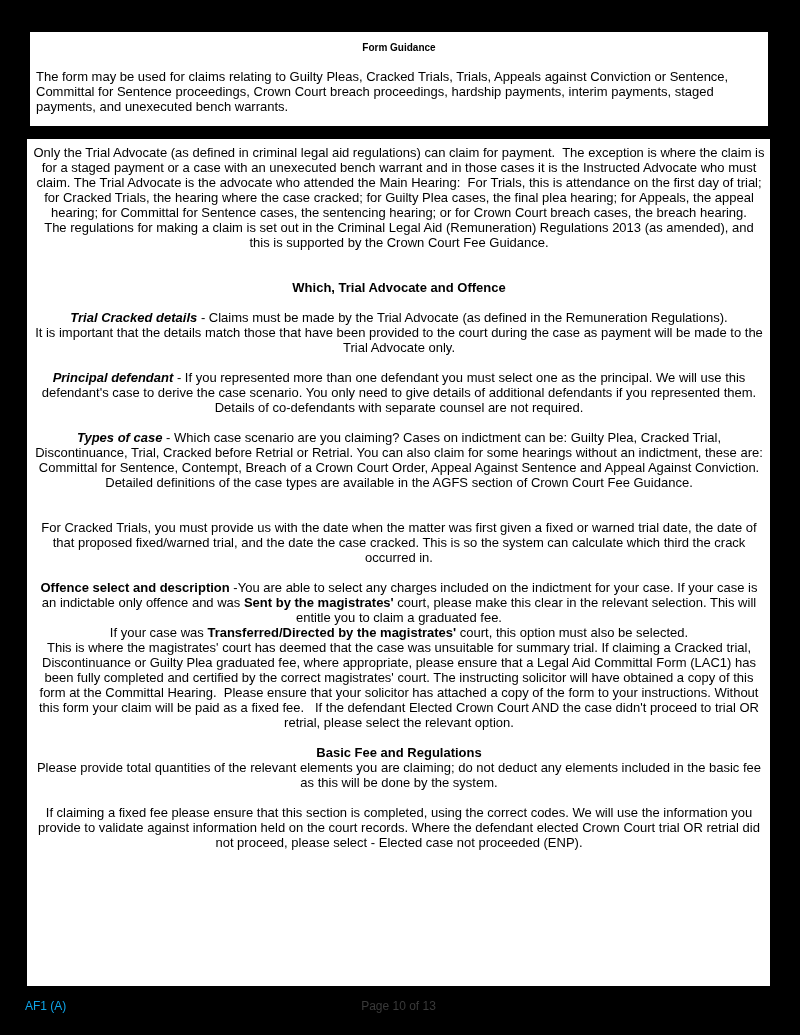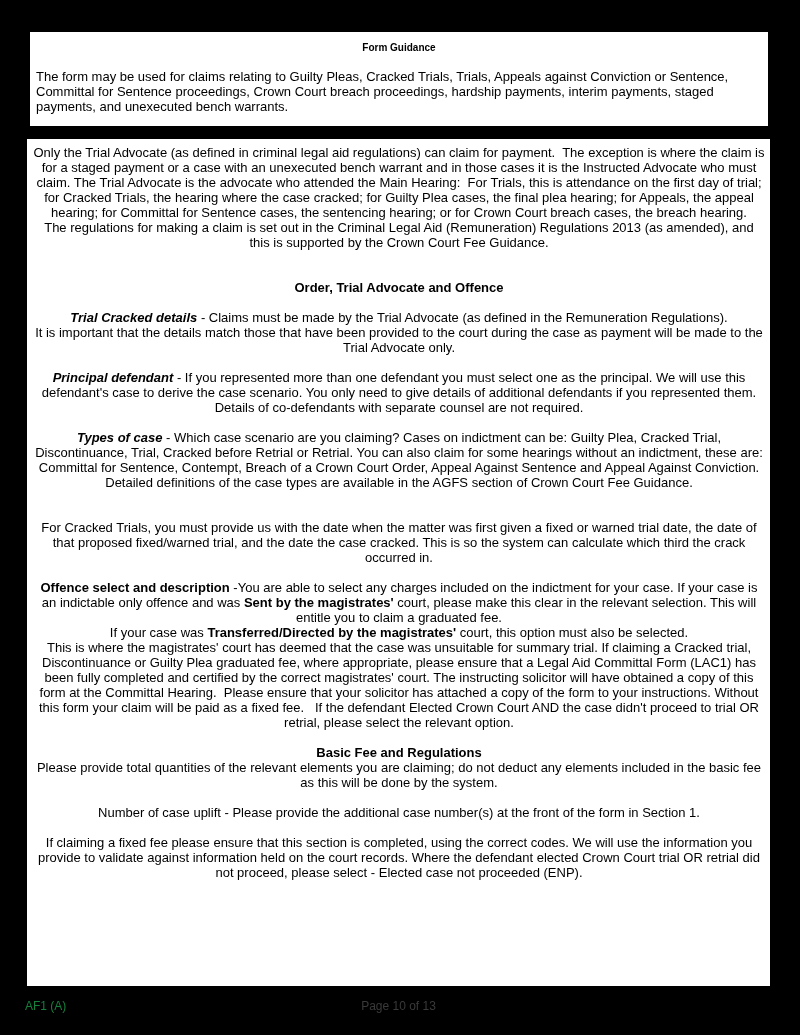--- a/index.html
+++ b/index.html
@@ -43,31 +43,30 @@
 <body>
 
 <div class="box box1">
   <h1 class="title">Form Guidance</h1>
   <p class="intro">The form may be used for claims relating to Guilty Pleas, Cracked Trials, Trials, Appeals against Conviction or Sentence, Committal for Sentence proceedings, Crown Court breach proceedings, hardship payments, interim payments, staged payments, and unexecuted bench warrants.</p>
 </div>
 
 <div class="box box2">
     <p class="blk"><span>Only the Trial Advocate (as defined in criminal legal aid regulations) can claim for payment.  The exception is where the claim is for a staged payment or a case with an unexecuted bench warrant and in those cases it is the Instructed Advocate who must claim. The Trial Advocate is the advocate who attended the Main Hearing:  For Trials, this is attendance on the first day of trial; for Cracked Trials, the hearing where the case cracked; for Guilty Plea cases, the final plea hearing; for Appeals, the appeal hearing; for Committal for Sentence cases, the sentencing hearing; or for Crown Court breach cases, the breach hearing.
 The regulations for making a claim is set out in the Criminal Legal Aid (Remuneration) Regulations 2013 (as amended), and this is supported by the Crown Court Fee Guidance.</span></p>
-    <p class="blk gap"><span class="b">Order, Trial Advocate and Offence</span></p>
+    <p class="blk gap"><span class="b">Which, Trial Advocate and Offence</span></p>
     <p class="blk"><span class="bi">Trial Cracked details</span><span> - Claims must be made by the Trial Advocate (as defined in the Remuneration Regulations).
 It is important that the details match those that have been provided to the court during the case as payment will be made to the Trial Advocate only.</span></p>
     <p class="blk"><span class="bi">Principal defendant</span><span> - If you represented more than one defendant you must select one as the principal. We will use this defendant's case to derive the case scenario. You only need to give details of additional defendants if you represented them.
 Details of co-defendants with separate counsel are not required.</span></p>
     <p class="blk"><span class="bi">Types of case</span><span> - Which case scenario are you claiming? Cases on indictment can be: Guilty Plea, Cracked Trial, Discontinuance, Trial, Cracked before Retrial or Retrial. You can also claim for some hearings without an indictment, these are: Committal for Sentence, Contempt, Breach of a Crown Court Order, Appeal Against Sentence and Appeal Against Conviction.
 Detailed definitions of the case types are available in the AGFS section of Crown Court Fee Guidance.</span></p>
     <p class="blk gap"><span>For Cracked Trials, you must provide us with the date when the matter was first given a fixed or warned trial date, the date of that proposed fixed/warned trial, and the date the case cracked. This is so the system can calculate which third the crack occurred in.</span></p>
     <p class="blk"><span class="b">Offence select and description</span><span> -You are able to select any charges included on the indictment for your case. If your case is an indictable only offence and was </span><span class="b">Sent by the magistrates'</span><span> court, please make this clear in the relevant selection. This will entitle you to claim a graduated fee.
 If your case was </span><span class="b">Transferred/Directed by the magistrates'</span><span> court, this option must also be selected.
 This is where the magistrates' court has deemed that the case was unsuitable for summary trial. If claiming a Cracked trial, Discontinuance or Guilty Plea graduated fee, where appropriate, please ensure that a Legal Aid Committal Form (LAC1) has been fully completed and certified by the correct magistrates' court. The instructing solicitor will have obtained a copy of this form at the Committal Hearing.  Please ensure that your solicitor has attached a copy of the form to your instructions. Without this form your claim will be paid as a fixed fee.   If the defendant Elected Crown Court AND the case didn't proceed to trial OR retrial, please select the relevant option.</span></p>
     <p class="blk"><span class="b">Basic Fee and Regulations</span><span>
 Please provide total quantities of the relevant elements you are claiming; do not deduct any elements included in the basic fee as this will be done by the system.</span></p>
-    <p class="blk"><span>Number of case uplift - Please provide the additional case number(s) at the front of the form in Section 1.</span></p>
     <p class="blk"><span>If claiming a fixed fee please ensure that this section is completed, using the correct codes. We will use the information you provide to validate against information held on the court records. Where the defendant elected Crown Court trial OR retrial did not proceed, please select - Elected case not proceeded (ENP).</span></p>
   </div>
 
-<span class="footer-item footer-code" style="color: #15803d;">AF1 (A)</span>
+<span class="footer-item footer-code" style="color: #0ea5e9;">AF1 (A)</span>
 <span class="footer-item footer-page" style="color: rgb(58, 58, 58);">Page 10 of 13</span>
 
 </body></html>

